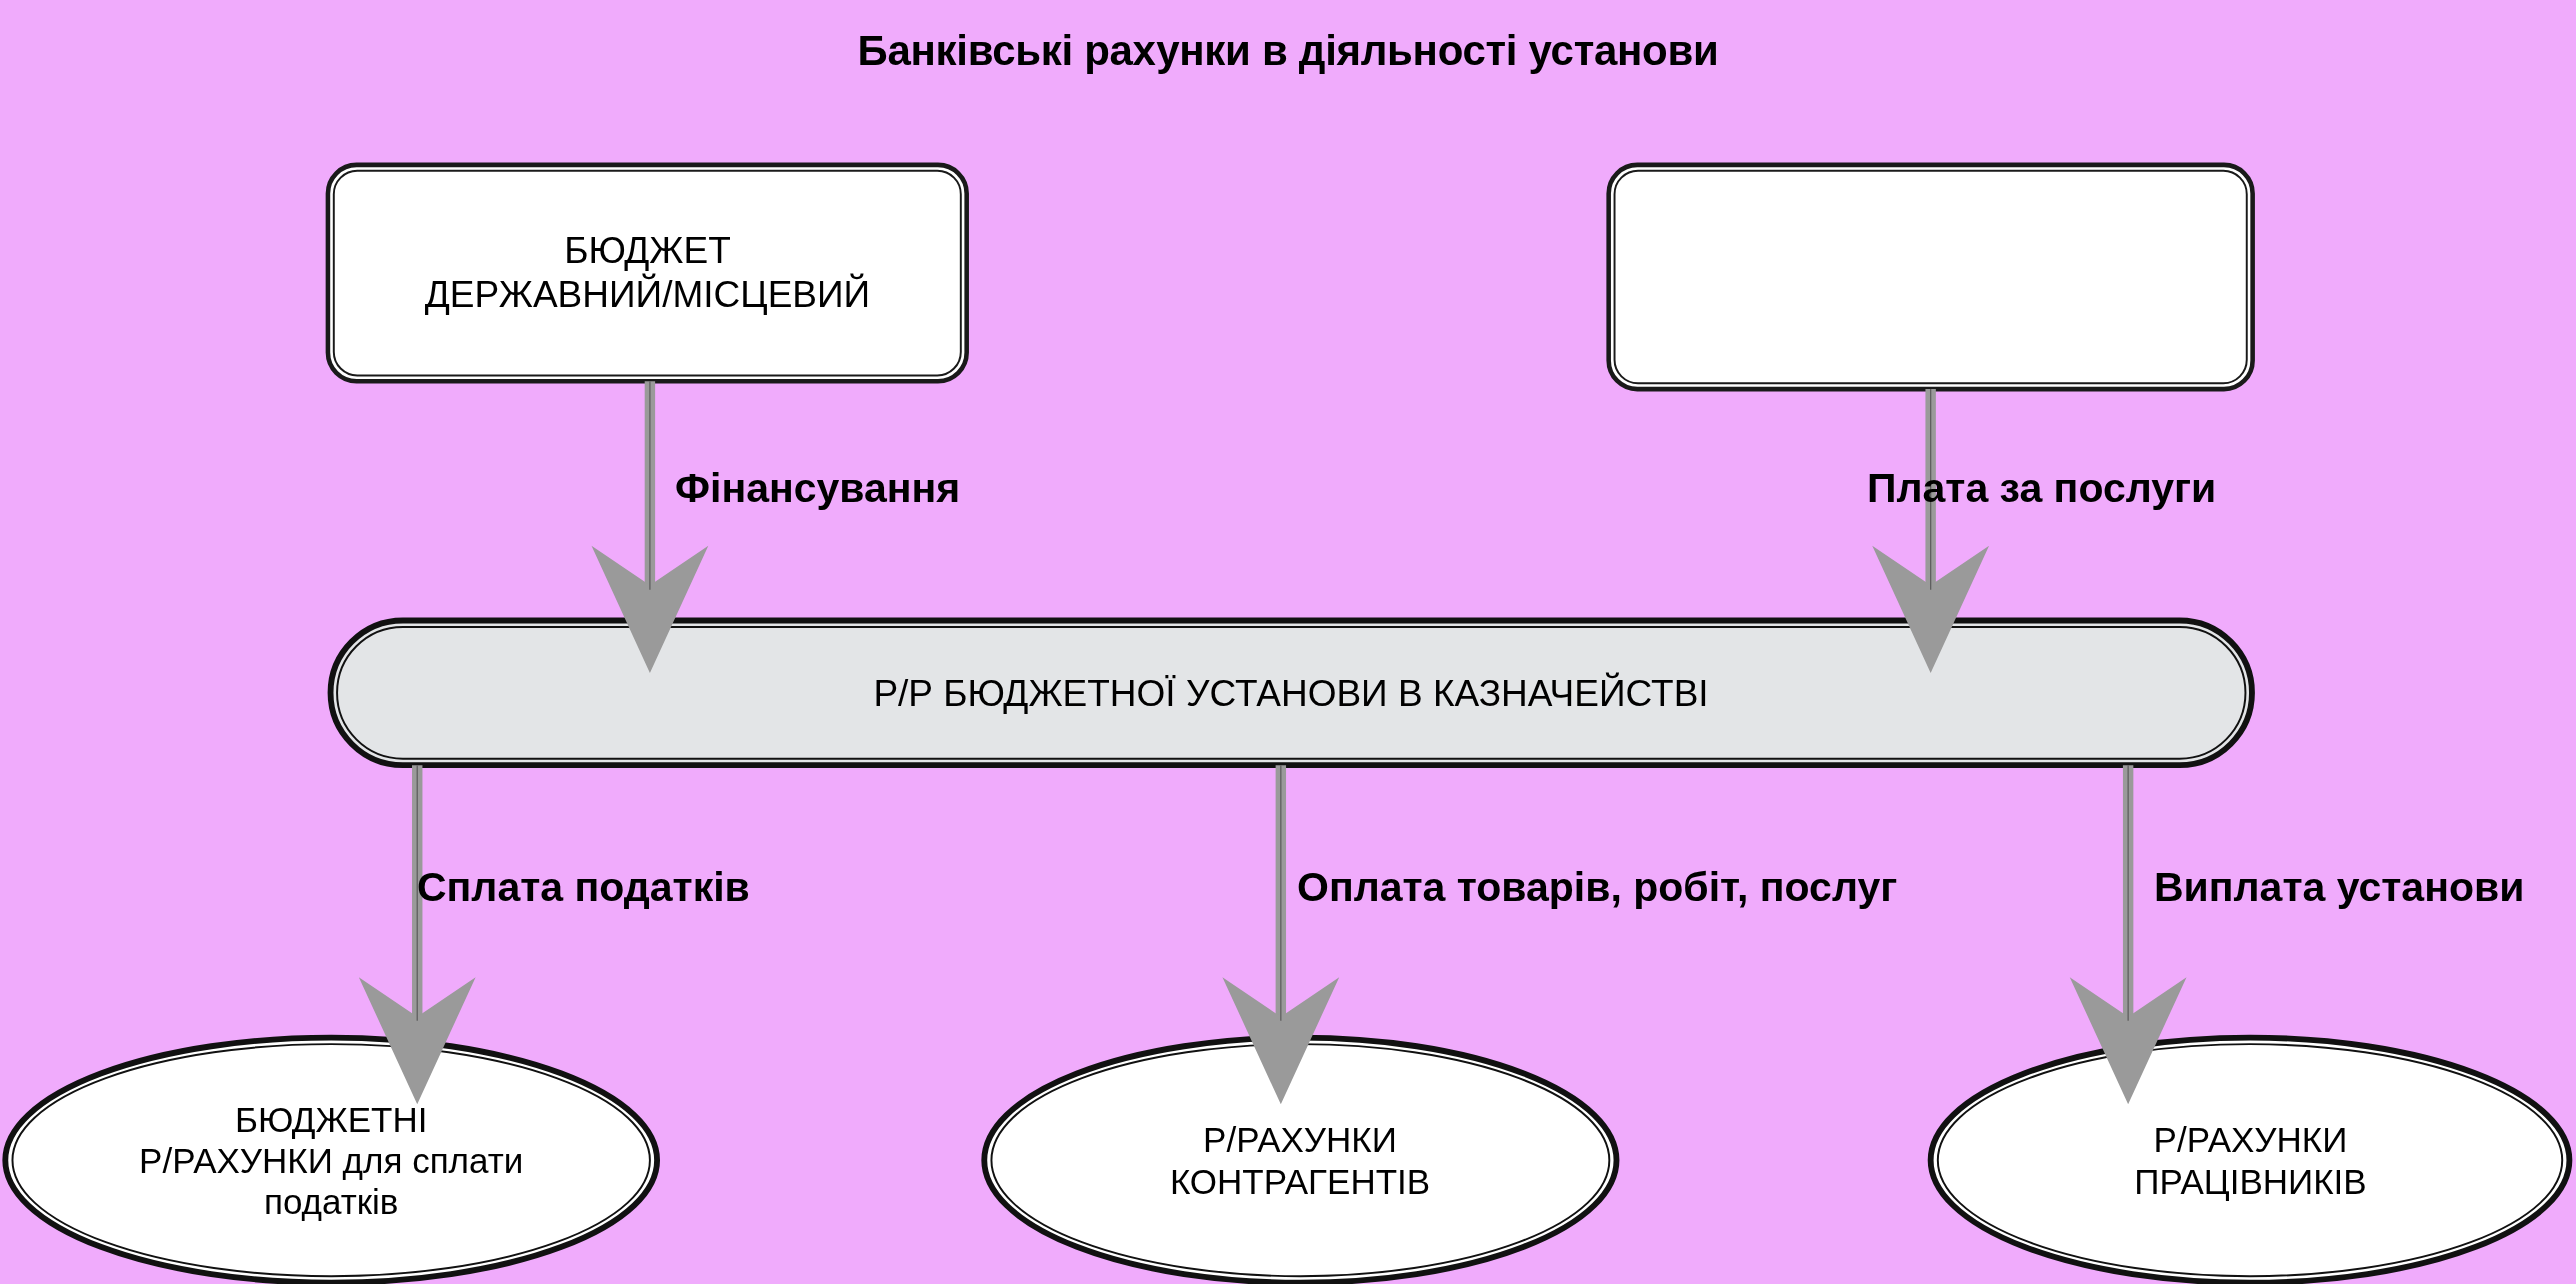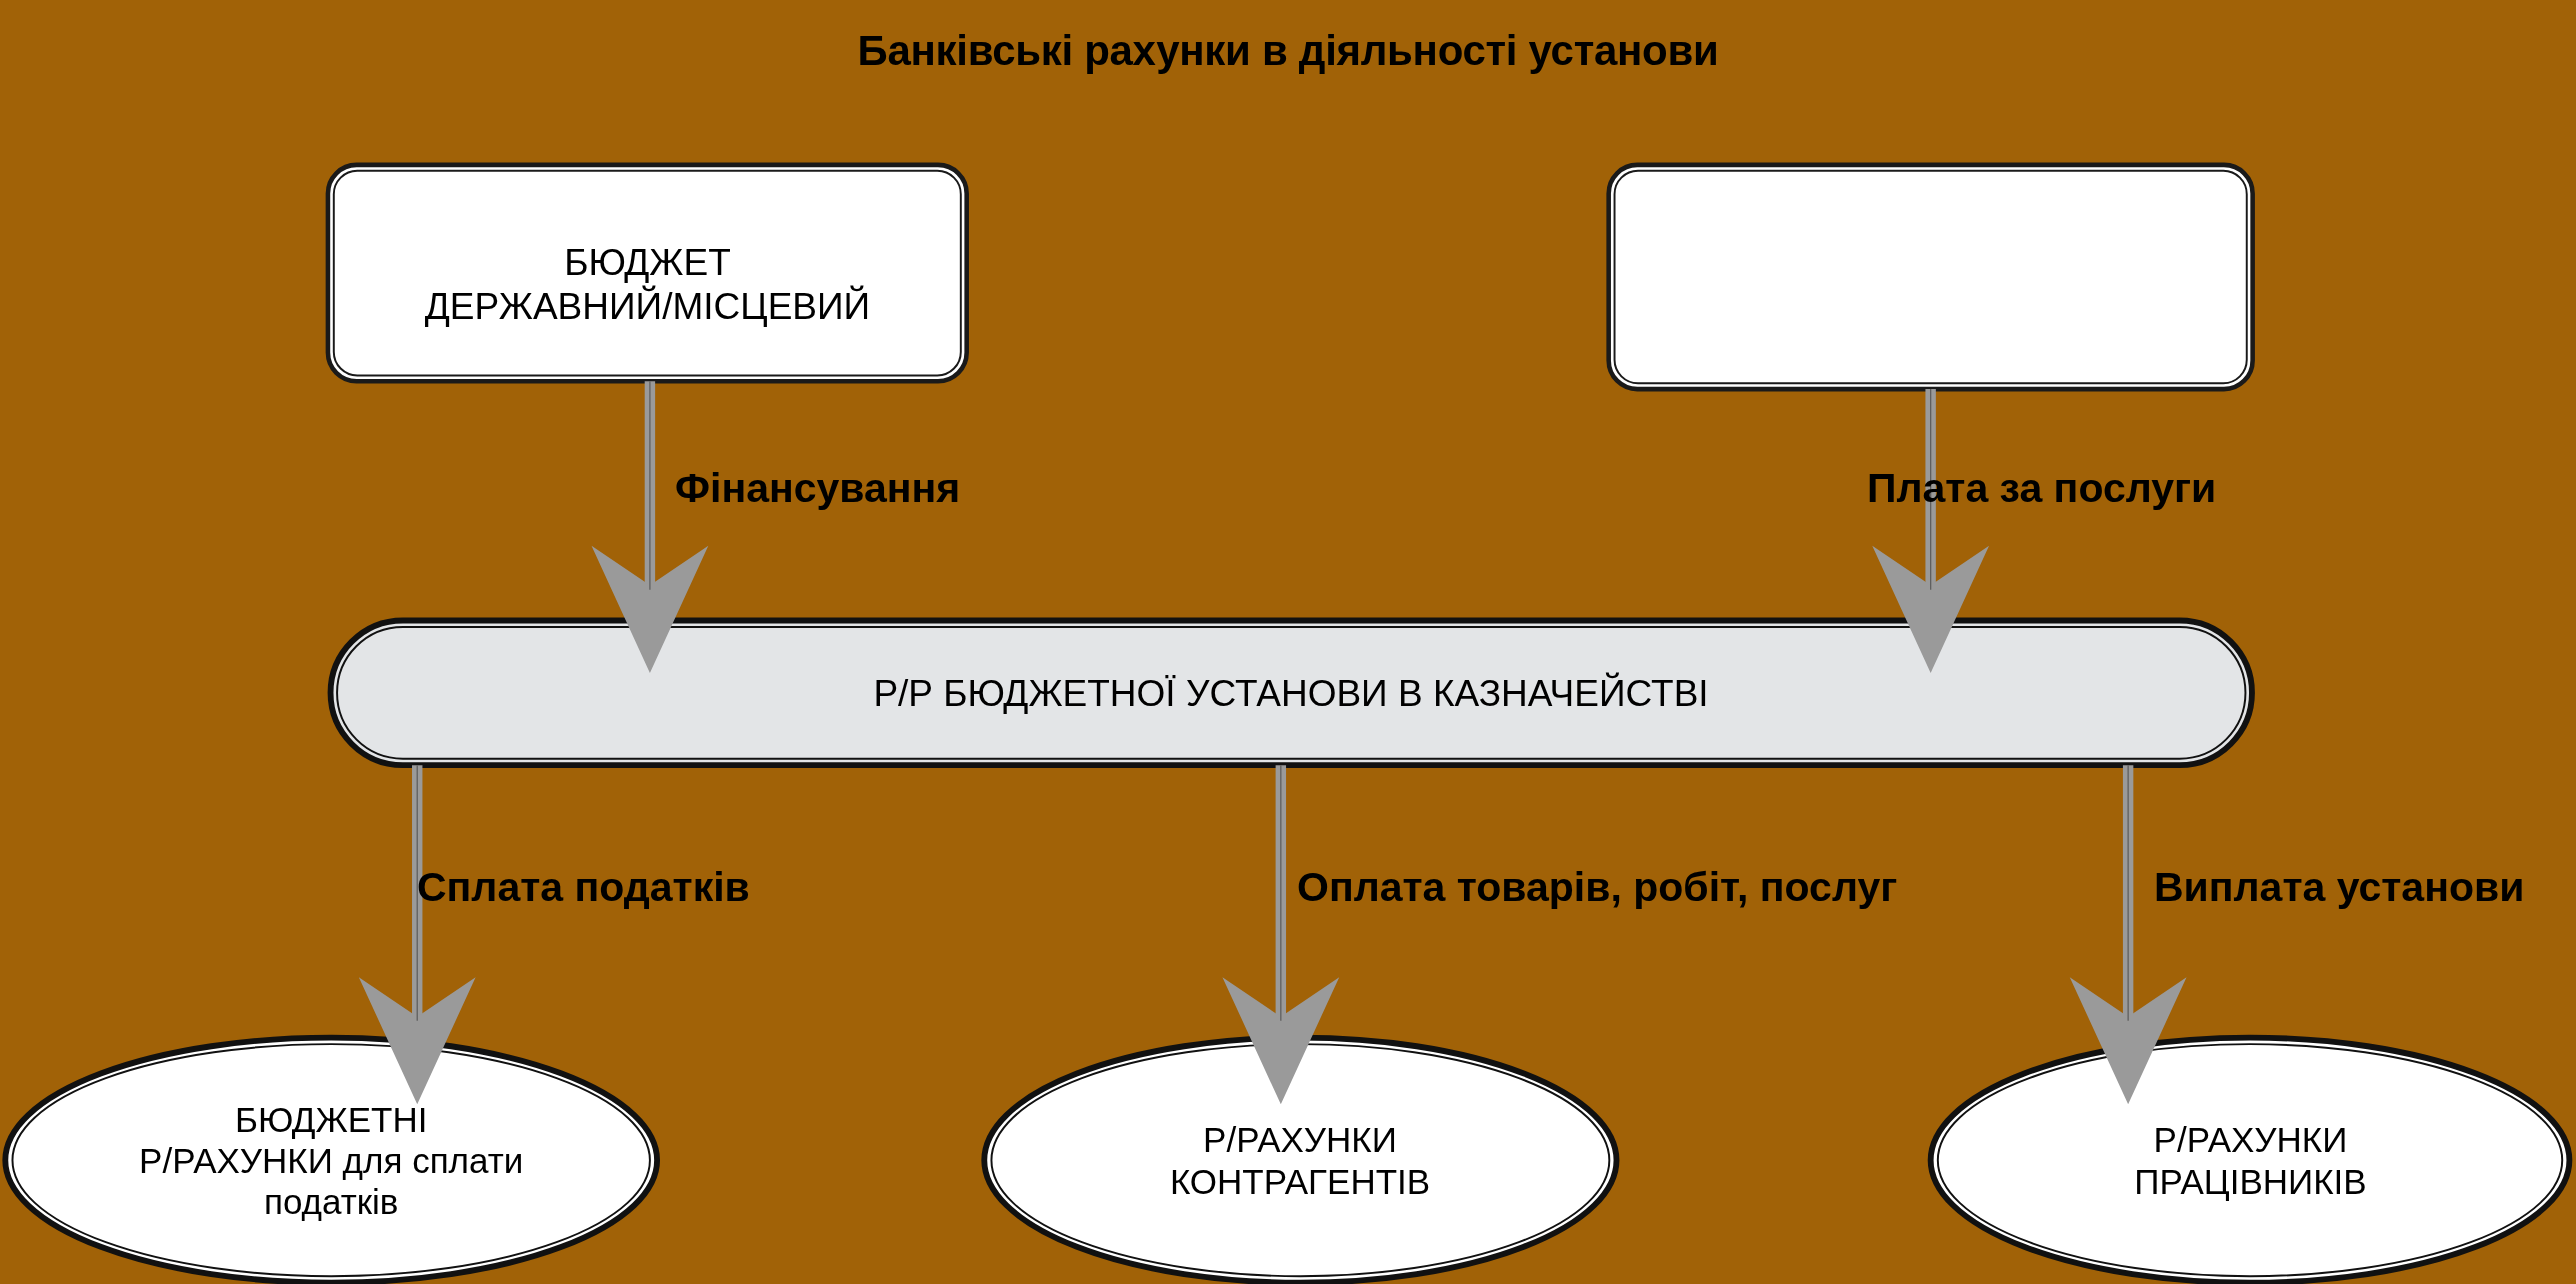--- a/index.html
+++ b/index.html
@@ -7,21 +7,21 @@
     padding: 0;
     background: #ffffff;
   }
   body {
     font-family: "Liberation Sans", sans-serif;
   }
   #stage {
     position: relative;
     width: 2576px;
     height: 1284px;
-    background: #a16207;
+    background: #f0abfc;
     overflow: hidden;
   }
   #diagram-svg {
     position: absolute;
     left: 0;
     top: 0;
     width: 2576px;
     height: 1284px;
   }
   .node-label {
@@ -130,21 +130,21 @@
       <line x1="1965" y1="1174" x2="1965" y2="1592" stroke="#9a9a9a" stroke-width="16" marker-end="url(#arrowhead)"></line>
       <line x1="1965" y1="1174" x2="1965" y2="1566" stroke="#5f5f5f" stroke-width="2"></line>
     </g>
 
     <g>
       <line x1="3265" y1="1174" x2="3265" y2="1592" stroke="#9a9a9a" stroke-width="16" marker-end="url(#arrowhead)"></line>
       <line x1="3265" y1="1174" x2="3265" y2="1566" stroke="#5f5f5f" stroke-width="2"></line>
     </g>
   </svg>
 
-  <div class="node-label box-text" style="left:328px; top:177px; width:639px; height:216px;">БЮДЖЕТ
+  <div class="node-label box-text" style="left:328px; top:165px; width:639px; height:216px;">БЮДЖЕТ
 ДЕРЖАВНИЙ/МІСЦЕВИЙ</div>
 
 
   <div class="node-label ellipse-text" style="left:5.2px; top:1038px; width:652px; height:245px;">БЮДЖЕТНІ
 Р/РАХУНКИ для сплати
 податків</div>
 
   <div class="node-label bar-text" style="left:330px; top:621px; width:1922px; height:145px;">Р/Р БЮДЖЕТНОЇ УСТАНОВИ В КАЗНАЧЕЙСТВІ</div>
 
   <div class="node-label ellipse-text" style="left:984px; top:1038px; width:632px; height:245px;">Р/РАХУНКИ

